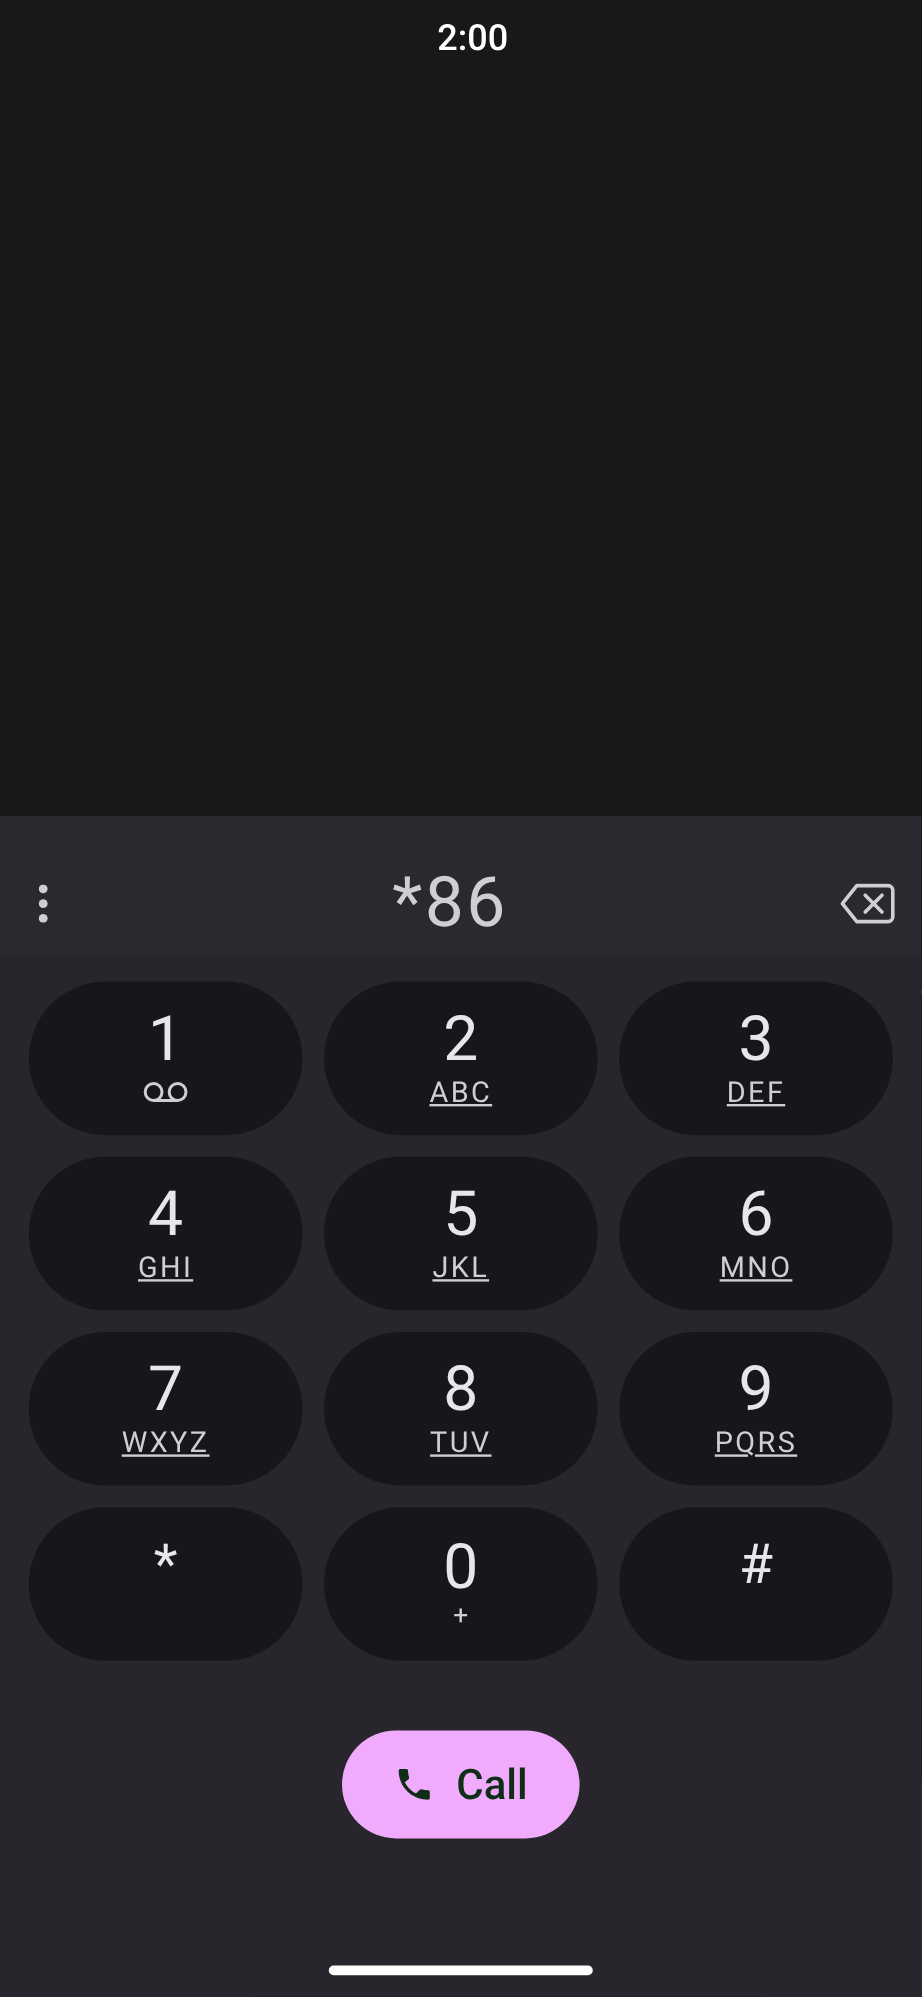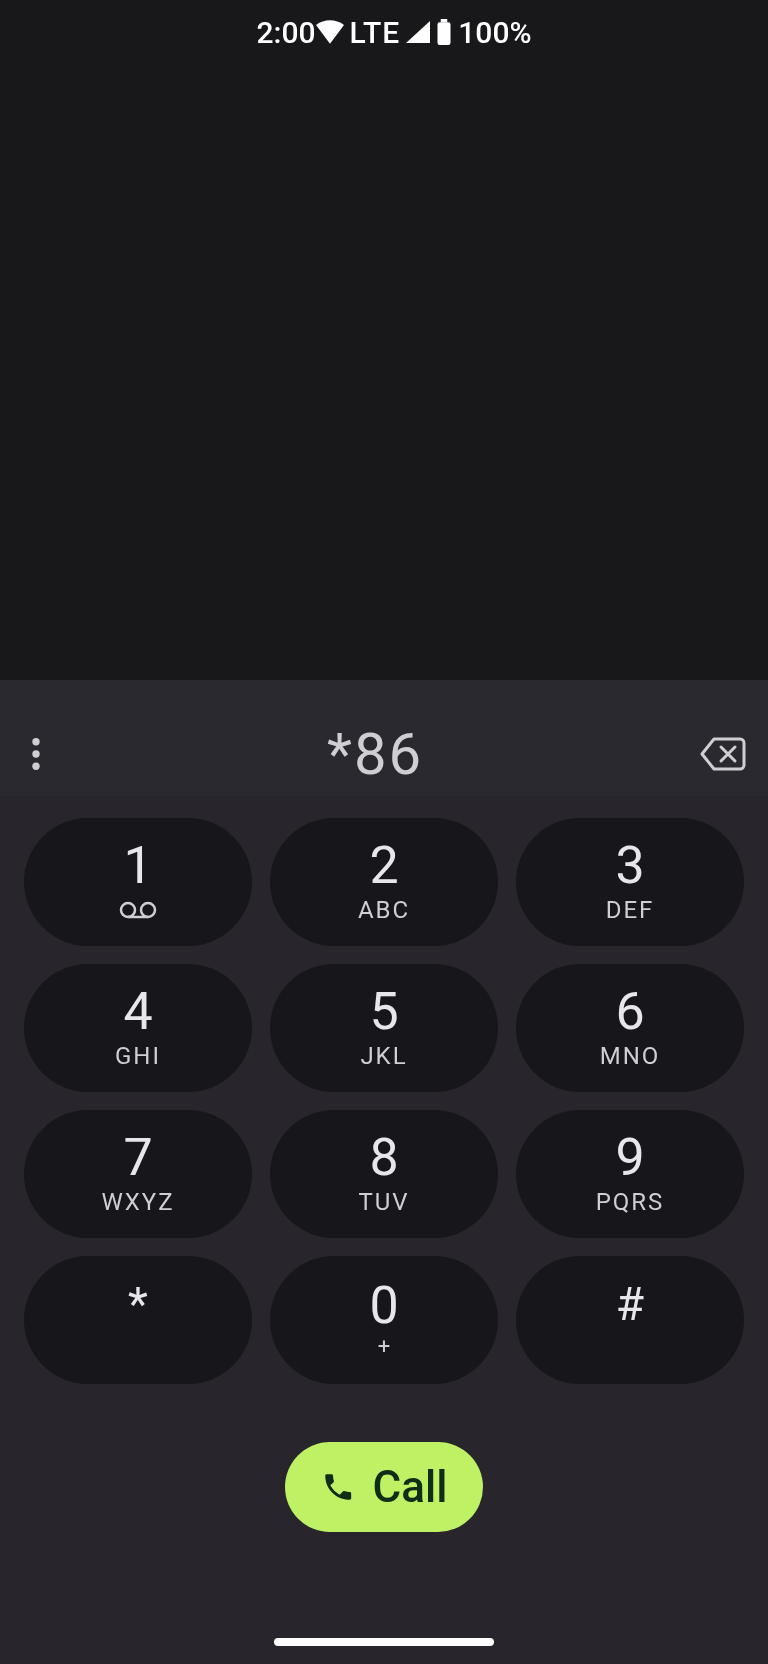--- a/index.html
+++ b/index.html
@@ -32,21 +32,21 @@
 
   
   .input-bar {
     position: absolute;
     left: 0; right: 0;
     top: 680px;
     height: 148px;
     background: #2b2930;
     display: flex;
     align-items: center;
-    border-bottom: 1px solid #22c55e;
+    border-bottom: 3px solid #22c55e;
   }
   .input-bar .more {
     width: 72px;
     display:flex; justify-content:center;
   }
   .input-bar .number {
     flex: 1;
     text-align: center;
     font-size: 58px;
     color: #cfcfd3;
@@ -89,43 +89,43 @@
     line-height: 1;
     color: #e7e6ea;
     font-weight: 400;
   }
   .key .letters {
     font-size: 24px;
     color: #cfcfd3;
     letter-spacing: 2px;
     margin-top: 4px;
     height: 28px;
-    display:flex; align-items:center;
+    display:flex; align-items:center;text-decoration:underline;
   }
   .key.single .digit { font-size: 52px; }
   .key .sub { font-size: 22px; color:#cfcfd3; margin-top:2px; height:26px;}
   .key[data-name="key-star"] .digit,
   .key[data-name="key-hash"] .digit { font-size: 46px; }
 
   
   .call-btn {
     position: absolute;
     left: 50%;
     transform: translateX(-50%);
     bottom: 132px;
     width: 198px;
     height: 90px;
-    background: #bef264;
+    background: #f0abfc;
     border-radius: 60px;
     display: flex;
     align-items: center;
     justify-content: center;
     gap: 18px;
     color: #0f2e17;
-    font-size: 44px;
+    font-size: 35px;
     font-weight: 500;
     cursor:pointer;
   }
 
   
   .navpill {
     position: absolute;
     bottom: 18px;
     left: 50%; transform: translateX(-50%);
     width: 220px; height: 8px;
@@ -133,40 +133,20 @@
     border-radius: 6px;
   }
 
   svg { display:block; }
 </style>
 </head>
 <body>
 
 <div class="status-bar" data-name="status-bar">
   <span data-name="status-time">2:00</span>
-  <div class="status-right" data-name="status-icons">
-    <span data-name="wifi-icon">
-      <svg width="28" height="24" viewBox="0 0 24 20">
-          <path fill="#ffffff" d="M12 20 L24 4 C17 -1.3 7 -1.3 0 4 Z"></path>
-        </svg>
-    </span>
-    <span class="lte" data-name="network-label">LTE</span>
-    <span data-name="cellular-icon">
-      <svg width="24" height="22" viewBox="0 0 24 22">
-          <path fill="#ffffff" d="M0 22 L24 22 L24 0 Z"></path>
-        </svg>
-    </span>
-    <span data-name="battery-icon">
-      <svg width="16" height="26" viewBox="0 0 14 24">
-          <rect x="4" y="0" width="6" height="3" fill="#fff"></rect>
-          <rect x="1" y="3" width="12" height="21" rx="2" fill="#fff"></rect>
-        </svg>
-    </span>
-    <span data-name="battery-text">100%</span>
-  </div>
 </div>
 
 <div class="input-bar" data-name="dial-display-bar">
   <div class="more" data-name="more-options-button">
     <svg width="8" height="32" viewBox="0 0 6 26" data-name="more-vert-icon">
       <circle cx="3" cy="3" r="3" fill="#cfcfd3"></circle>
       <circle cx="3" cy="13" r="3" fill="#cfcfd3"></circle>
       <circle cx="3" cy="23" r="3" fill="#cfcfd3"></circle>
     </svg>
   </div>

